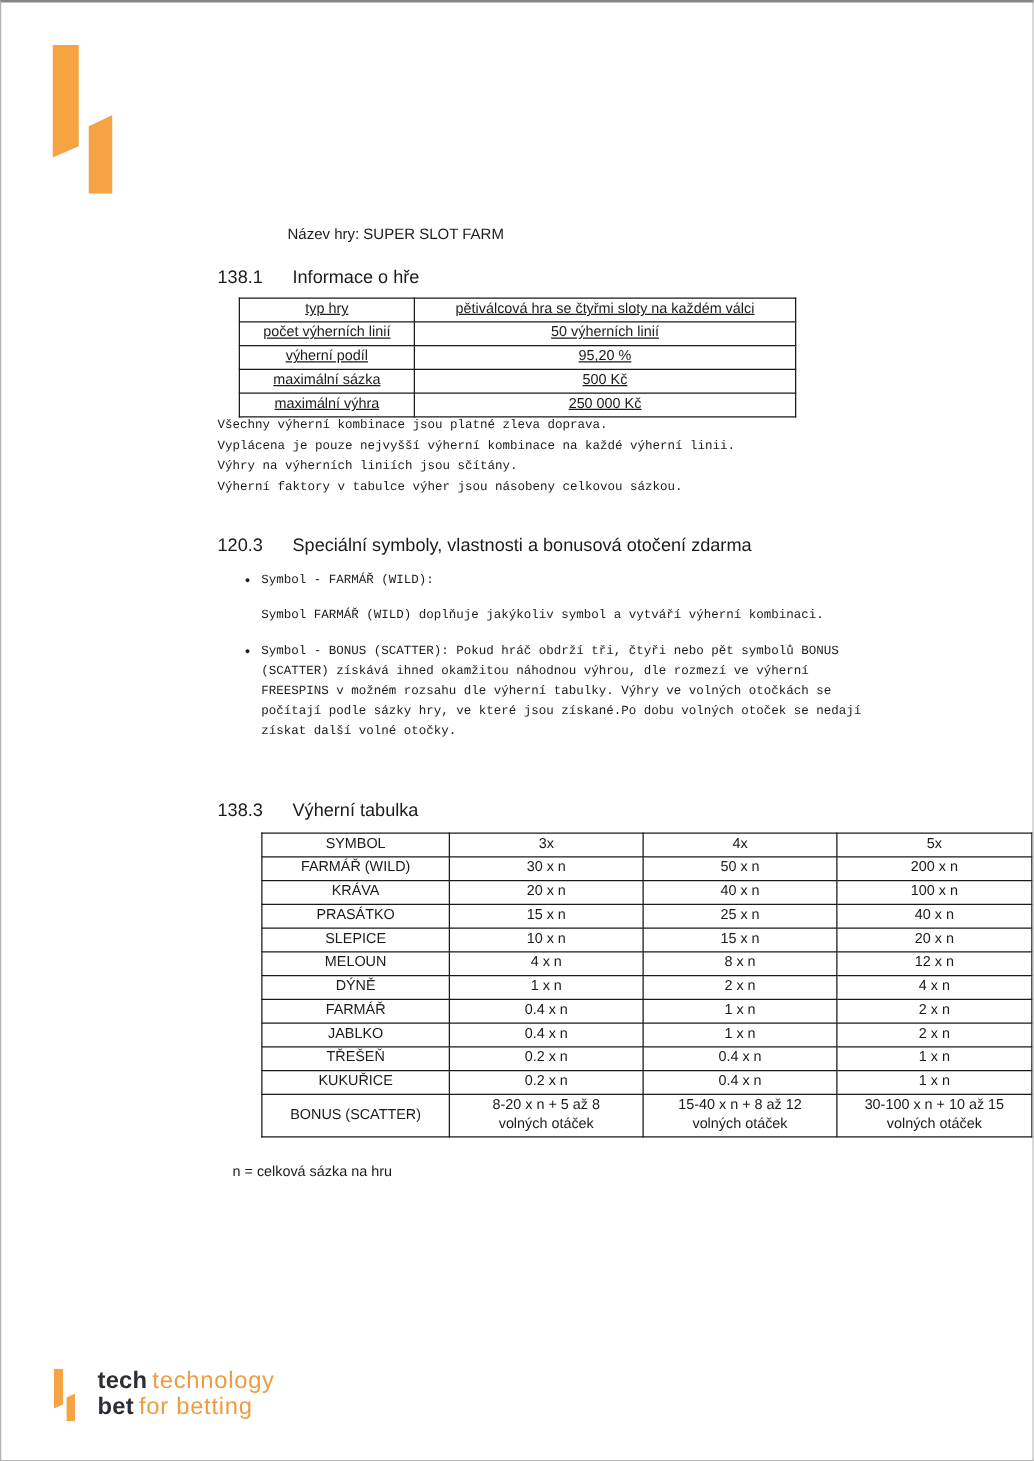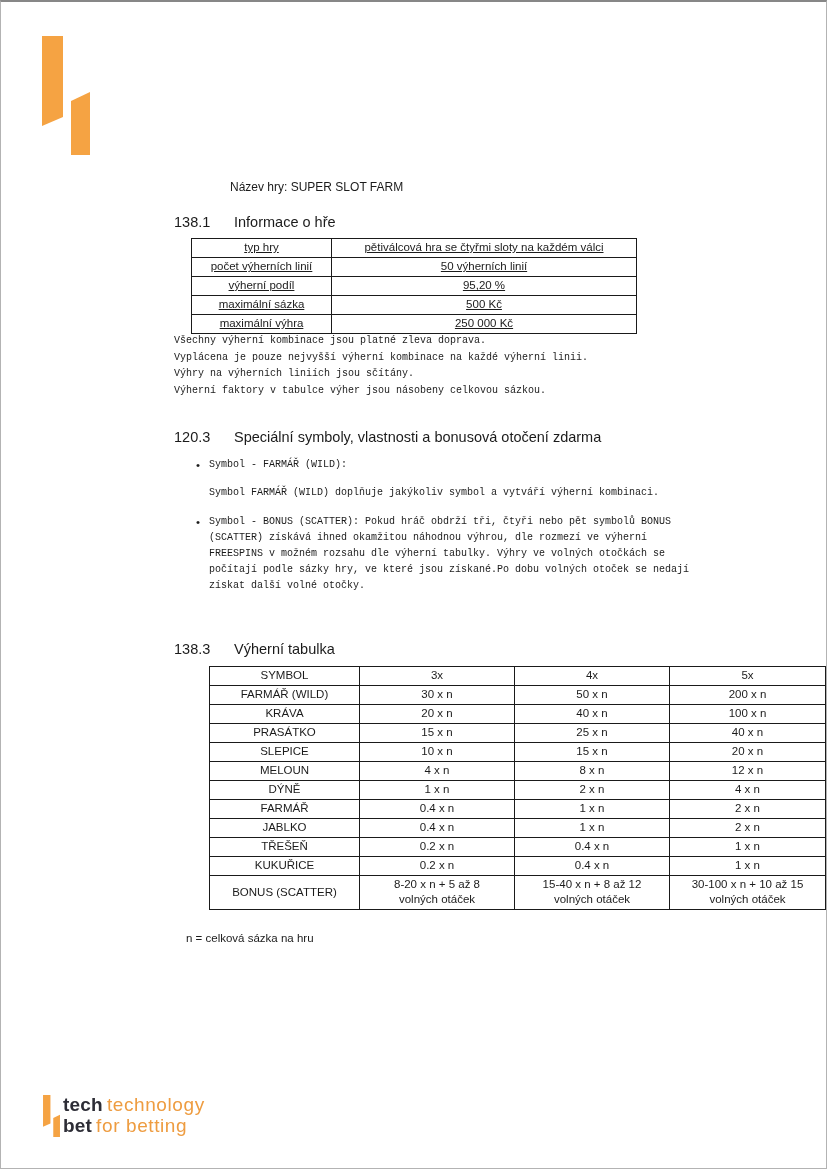--- a/index.html
+++ b/index.html
@@ -35,21 +35,21 @@
     font-size:11.5px;font-weight:normal;
     text-align:center;vertical-align:middle;
     padding:1px 2px;line-height:15.4px;height:16px;
     overflow:hidden;
   }
   .bullet{display:flex;align-items:flex-start;}
   .bullet-marker{width:13px;flex:0 0 13px;font-size:11.5px;line-height:16px;}
   .bullet .line{line-height:15.9px;}
   .footnote{font-size:11.5px;white-space:nowrap;}
   .brand-icon polygon{fill:#F5A343;}
-  .footer-logo{display:flex;align-items:center;gap:3px;}
+  .footer-logo{display:flex;align-items:center;gap:18px;}
   .footer-text{line-height:20px;white-space:nowrap;}
   .footer-text .w-dark{
     color:#2D2D36;font-weight:bold;font-size:19px;letter-spacing:0.2px;
   }
   .footer-text .w-orange{
     color:#EE9C40;font-weight:normal;font-size:19px;letter-spacing:0.6px;margin-left:4px;
   }
 </style>
 </head>
 <body>

